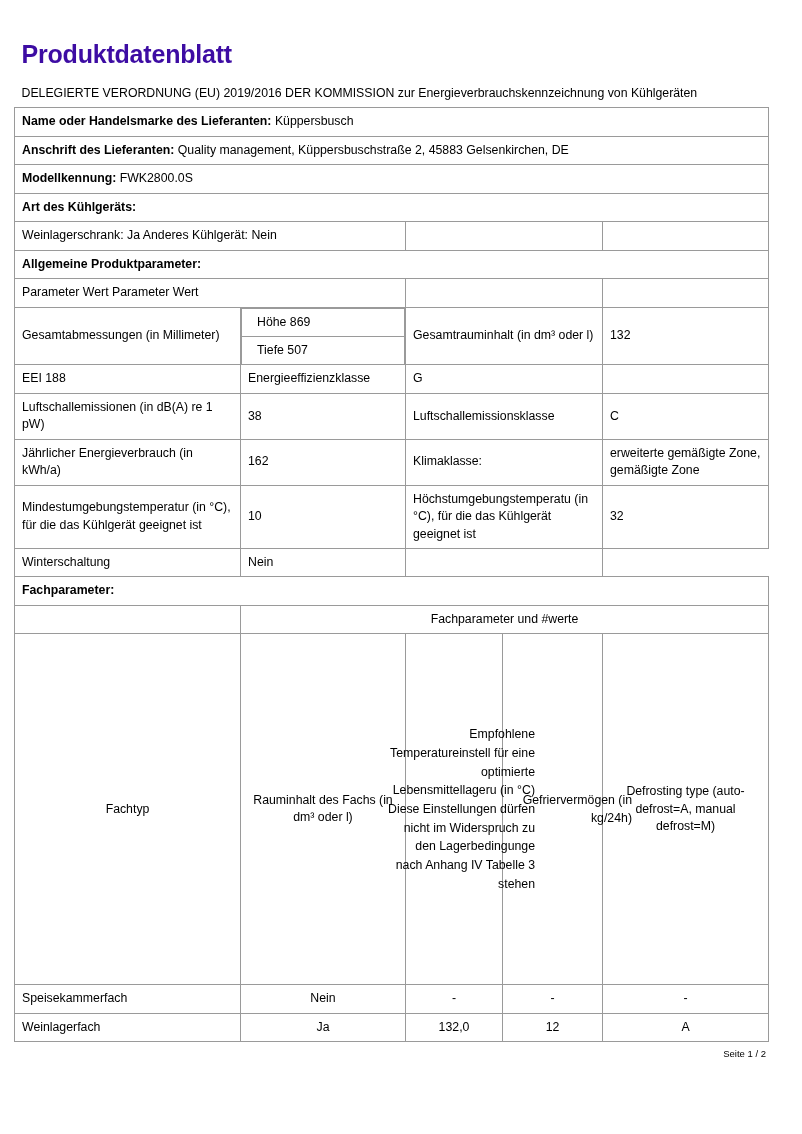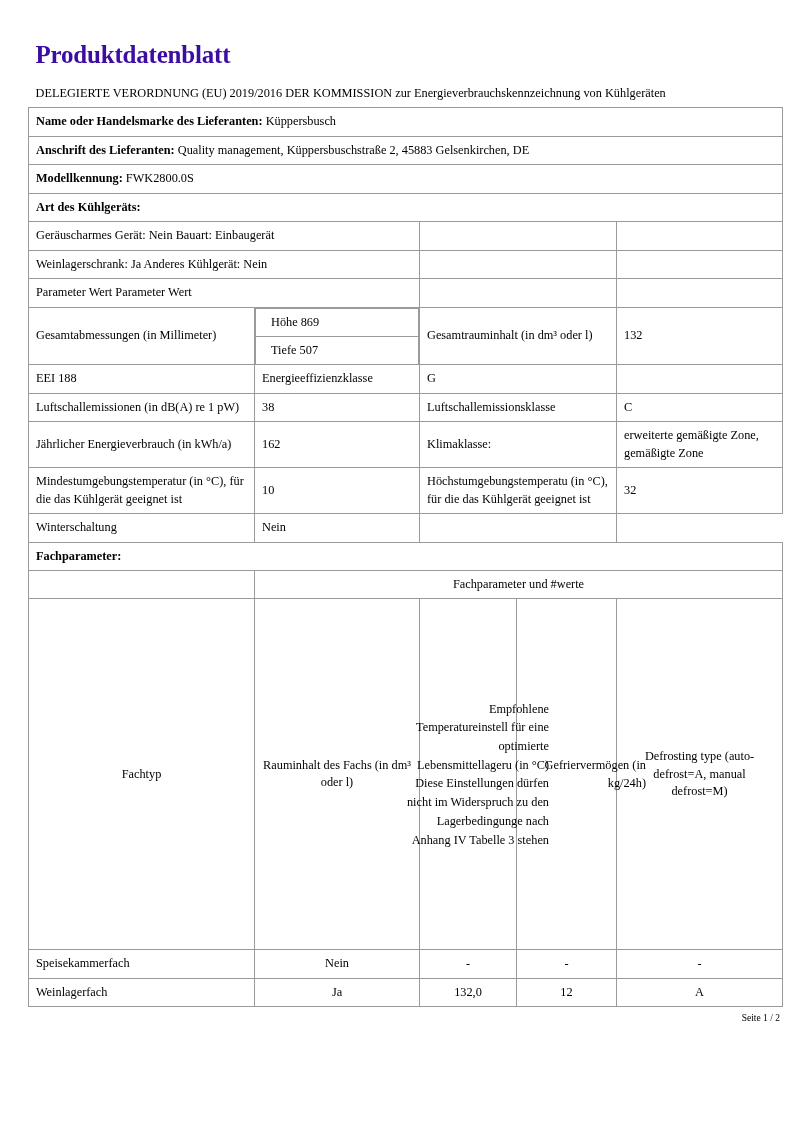--- a/index.html
+++ b/index.html
@@ -11,24 +11,23 @@
     width: 802px;
     height: 1134px;
     font-family: "Liberation Sans", sans-serif;
     color: #000000;
     position: relative;
     overflow: hidden;
   }
 
   .page {
     position: absolute;
-    left: 28px;
+    left: 14px;
     top: 32px;
     width: 754px;
-    font-family: Liberation Serif, serif;
   }
 
   .title-block {
     padding: 10px 10px 12px 10px;
     border-bottom: 1px solid #9a9a9a;
   }
   .doc-title {
     font-size: 25px;
     font-weight: bold;
     color: #3d0ca3;
@@ -140,32 +139,30 @@
         <td colspan="5">
           <span class="b">Modellkennung:</span>
           <span>FWK2800.0S</span>
         </td>
       </tr>
 
       <tr>
         <td colspan="5" class="b">Art des Kühlgeräts:</td>
       </tr>
 
-      <tr>
-        <td colspan="2" class="nowrapcell">Geräuscharmes Gerät: Nein Bauart: Einbaugerät</td>
-        <td colspan="2"></td>
-        <td></td>
-      </tr>
 
       <tr>
         <td colspan="2" class="nowrapcell">Weinlagerschrank: Ja Anderes Kühlgerät: Nein</td>
         <td colspan="2"></td>
         <td></td>
       </tr>
 
+      <tr>
+        <td colspan="5" class="b">Allgemeine Produktparameter:</td>
+      </tr>
 
       <tr>
         <td colspan="2" class="nowrapcell">Parameter Wert Parameter Wert</td>
         <td colspan="2"></td>
         <td></td>
       </tr>
 
       <tr>
         <td>Gesamtabmessungen (in Millimeter)</td>
         <td class="pad0">

